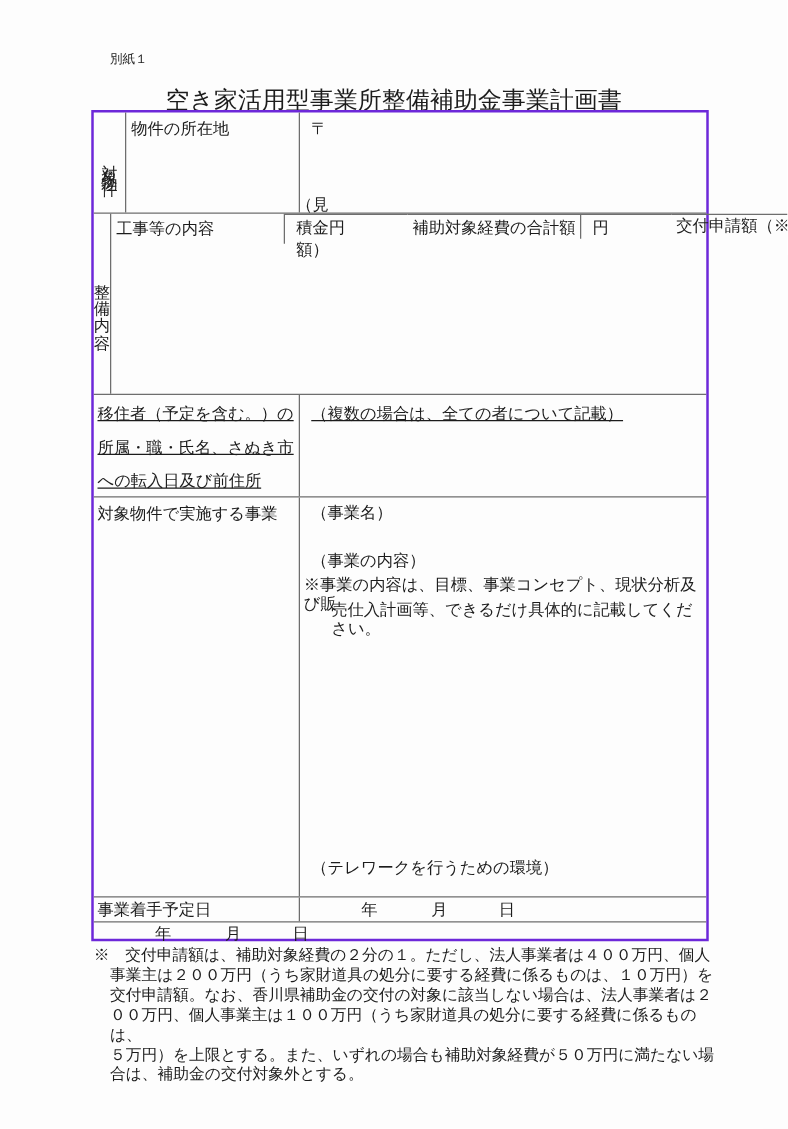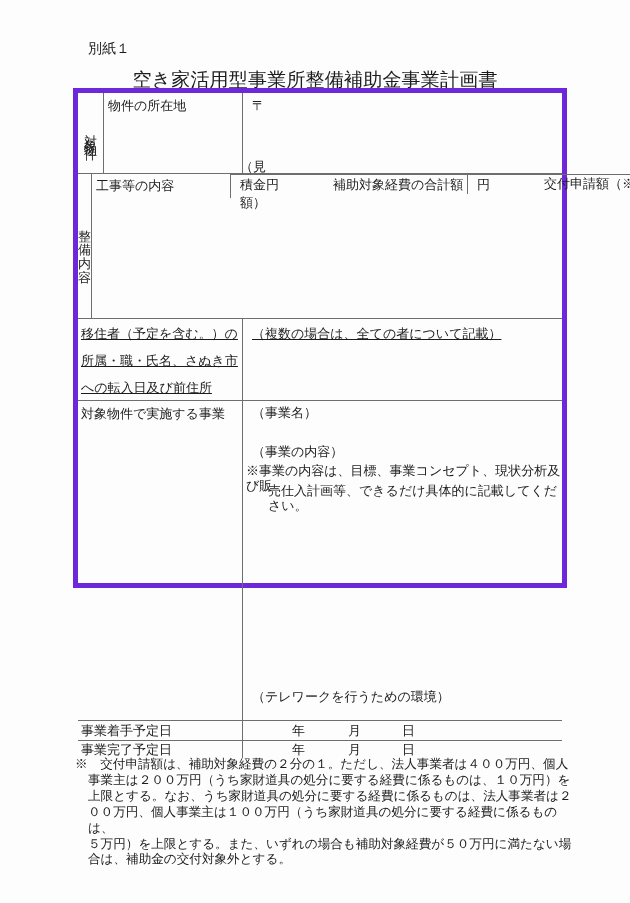--- a/index.html
+++ b/index.html
@@ -10,39 +10,39 @@
     background: #fdfdfd;
     font-family: "Liberation Serif", "DejaVu Serif", serif;
     font-size: 13px;
     color: #1c1c1c;
     overflow: hidden;
   }
   .attachment-label {
     position: absolute;
     left: 88px;
     top: 40px;
-    font-size: 14px;
+    font-size: 10px;
   }
   .doc-title {
     position: absolute;
     left: 0;
     top: 67px;
     width: 630px;
     text-align: center;
     font-size: 19px;
     letter-spacing: 0.2px;
   }
   
   .form-table {
     position: absolute;
     left: 73px;
     top: 88px;
     width: 494px;
-    height: 500px;
-    border: 5px solid #6d28d9;
+    height: 665px;
+    border: 2px solid #6d28d9;
     box-sizing: border-box;
     background: #fdfdfd;
   }
   .trow { display: flex; box-sizing: border-box; }
   .bt { border-top: 1px solid #6e6e6e; }
   .group-col {
     width: 26px;
     box-sizing: border-box;
     border-right: 1px solid #6e6e6e;
     display: flex;
@@ -186,32 +186,31 @@
     <div class="trow row-e bt">
       <div class="label-wide vcenter">事業着手予定日</div>
       <div class="value-col date-cell">
         <span class="y">年</span>
         <span class="m">月</span>
         <span class="d">日</span>
       </div>
     </div>
 
     <div class="trow row-f bt">
-      <div class="label-wide vcenter">事業完了予定日</div>
       <div class="value-col date-cell">
         <span class="y">年</span>
         <span class="m">月</span>
         <span class="d">日</span>
       </div>
     </div>
 
   </div>
 
   <div class="footnote">
     <div>※　交付申請額は、補助対象経費の２分の１。ただし、法人事業者は４００万円、個人</div>
     <div class="fn-cont">事業主は２００万円（うち家財道具の処分に要する経費に係るものは、１０万円）を</div>
-    <div class="fn-cont">上限とする。なお、うち家財道具の処分に要する経費に係るものは、法人事業者は２</div>
+    <div class="fn-cont">交付申請額。なお、香川県補助金の交付の対象に該当しない場合は、法人事業者は２</div>
     <div class="fn-cont">００万円、個人事業主は１００万円（うち家財道具の処分に要する経費に係るものは、</div>
     <div class="fn-cont">５万円）を上限とする。また、いずれの場合も補助対象経費が５０万円に満たない場</div>
     <div class="fn-cont">合は、補助金の交付対象外とする。</div>
   </div>
 
 </div>
 
 </body></html>

